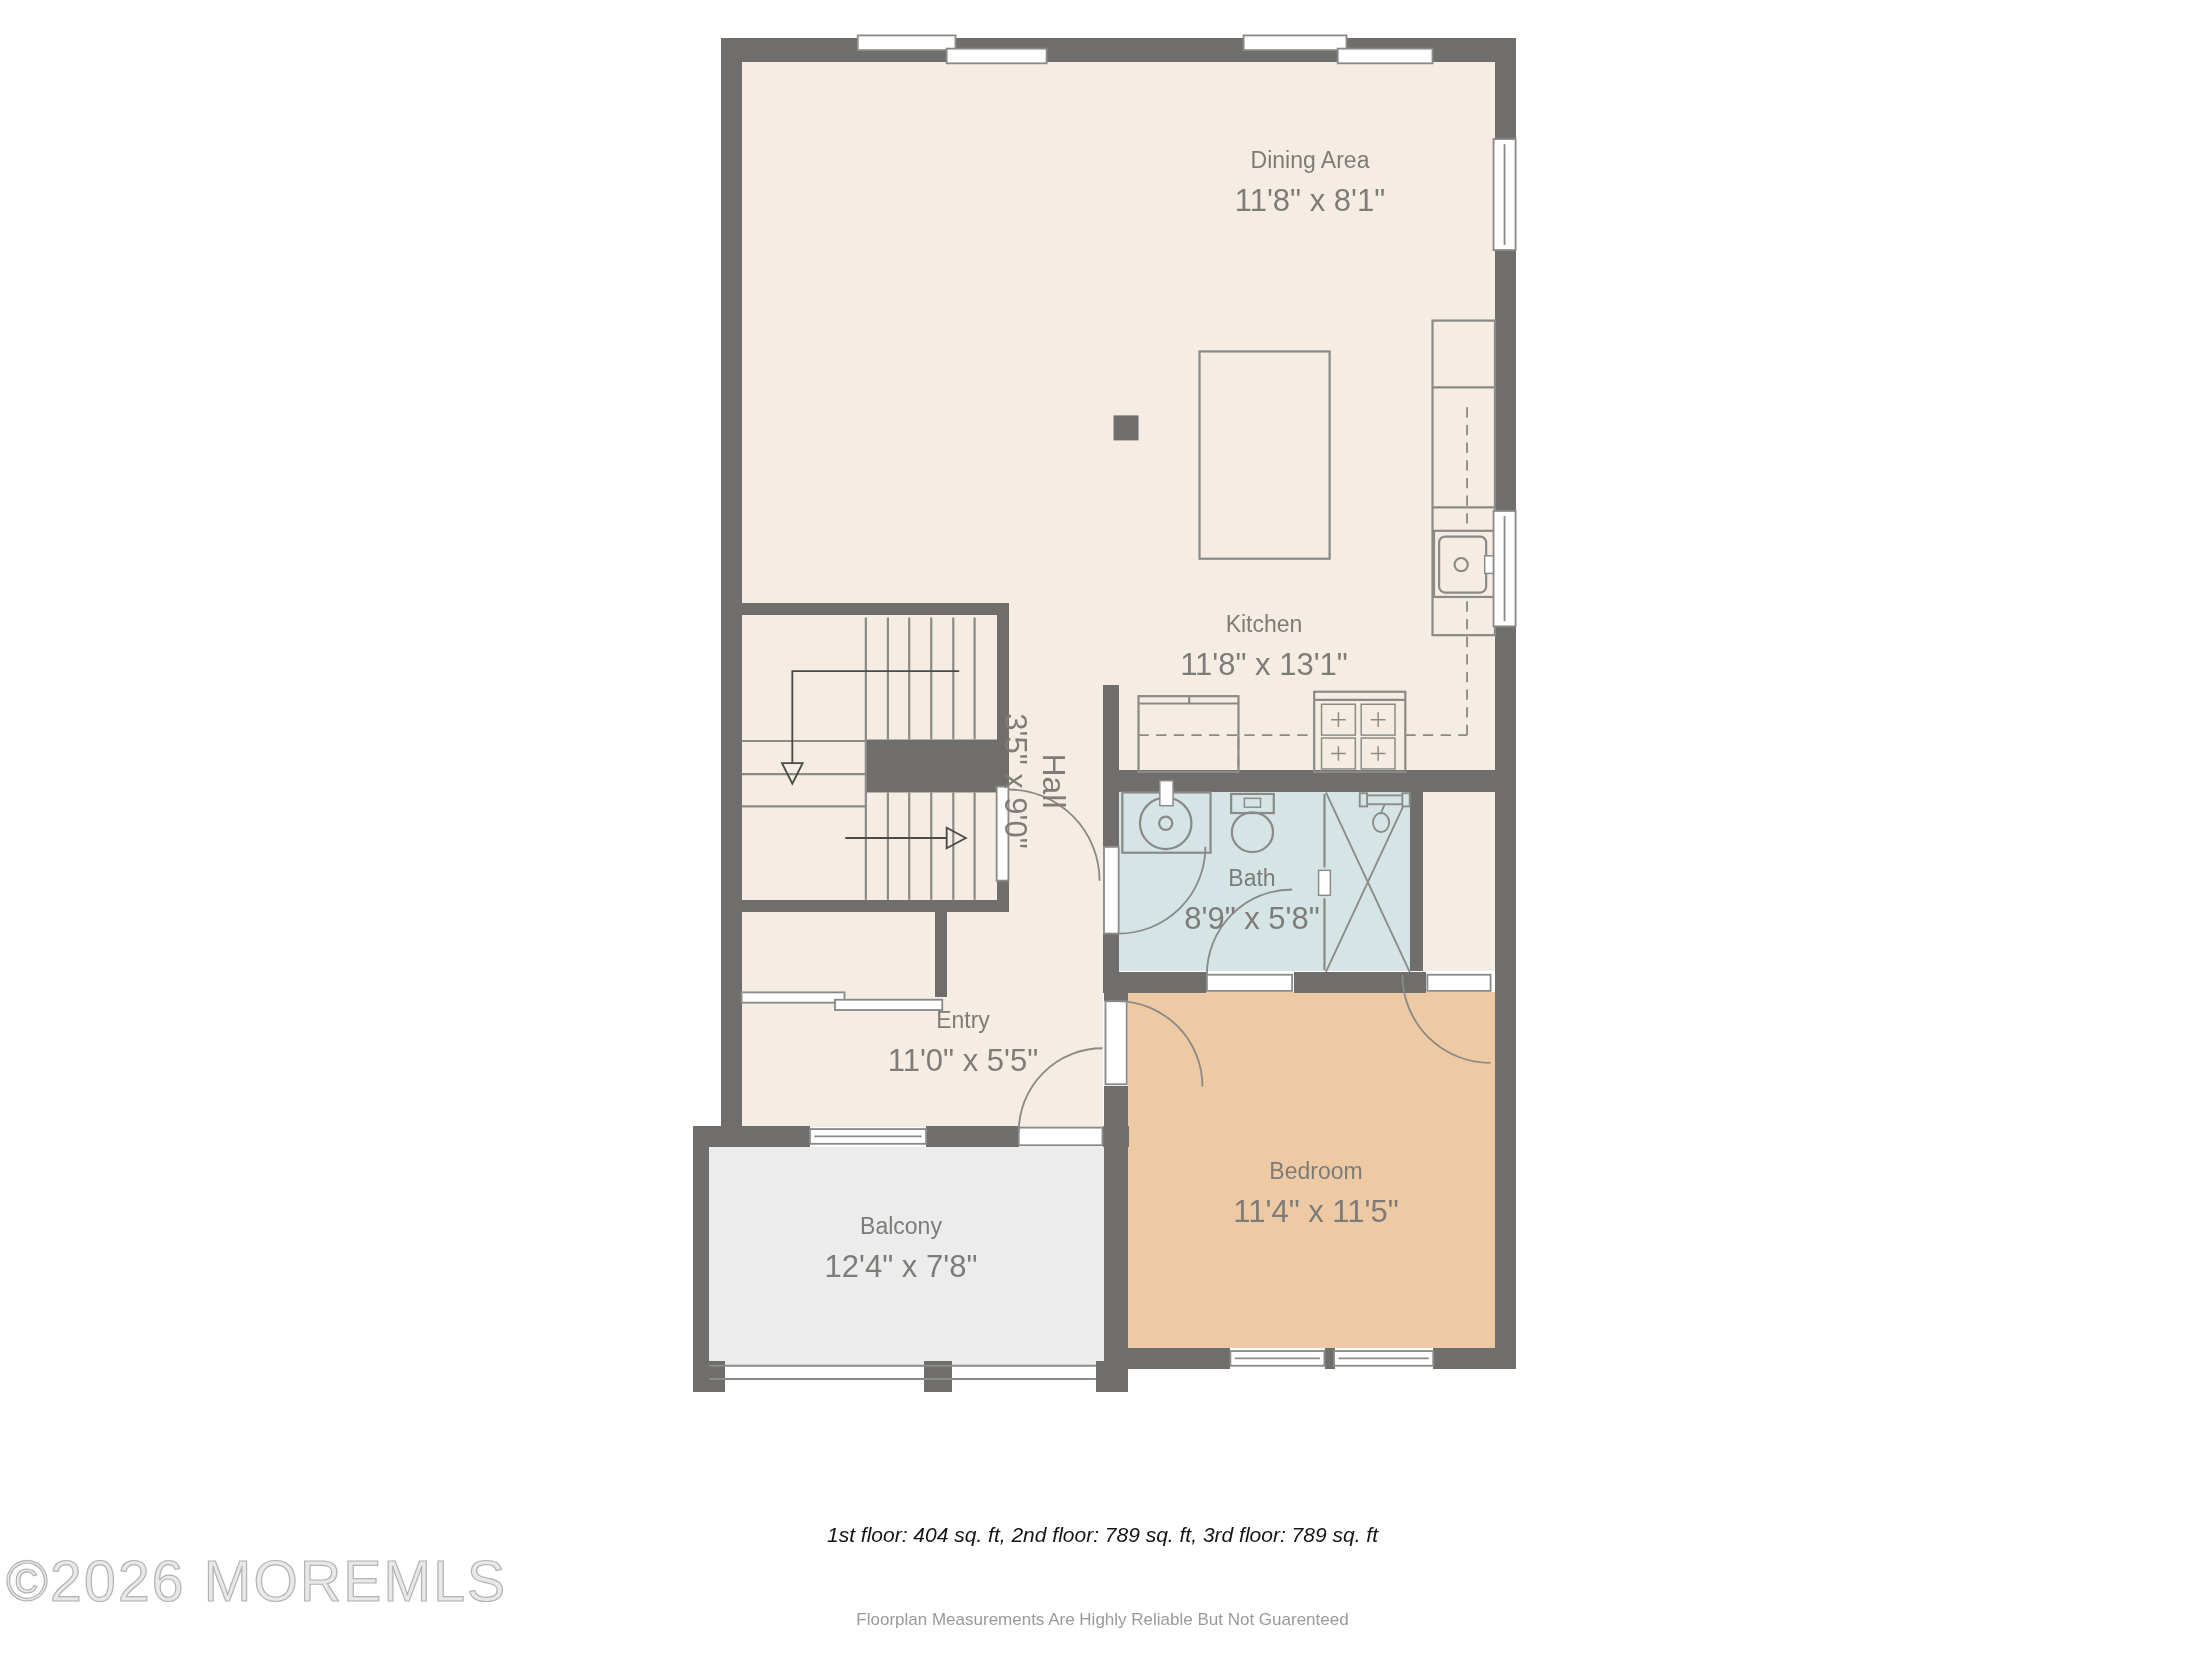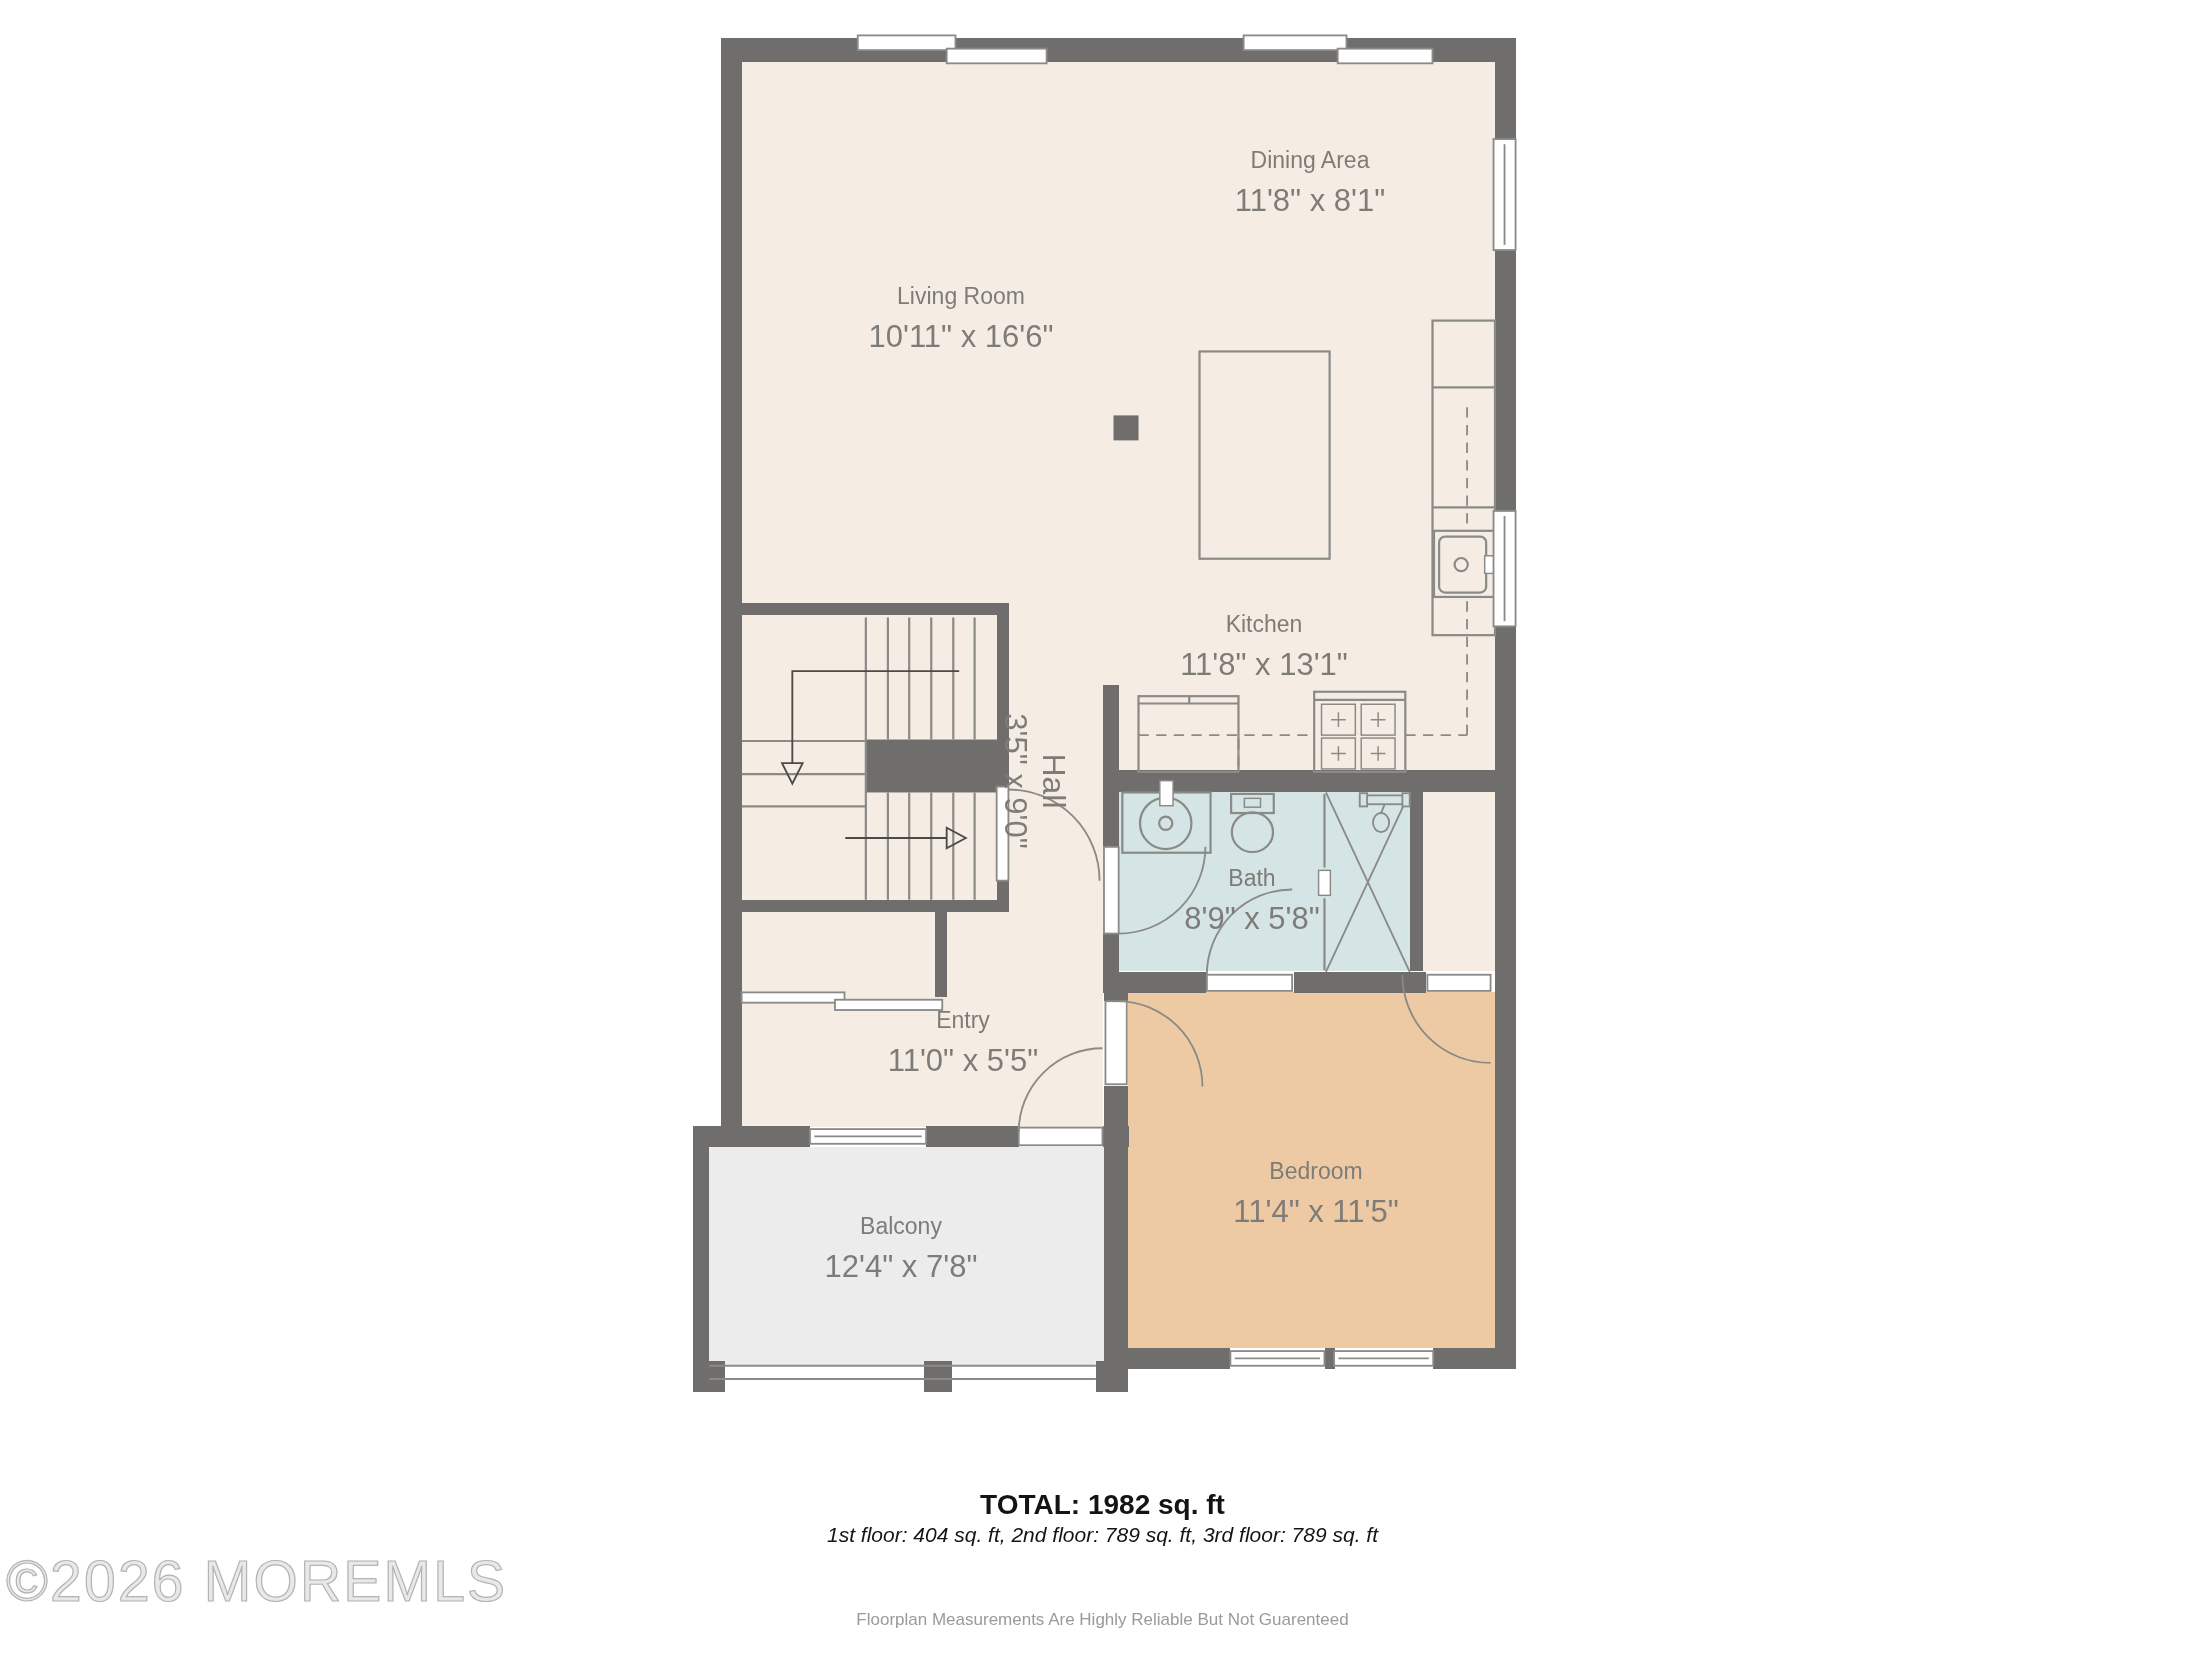--- a/index.html
+++ b/index.html
@@ -182,24 +182,20 @@
     </g>
 
     <g stroke="#4a4a48" stroke-width="2.5" fill="none">
       <path d="M1305 913 H1078 V1038"></path>
       <path d="M1064 1038 H1092 L1078 1066 Z"></path>
       <path d="M1150 1140 H1288"></path>
       <path d="M1288 1126 V1154 L1314 1140 Z"></path>
     </g>
   </svg>
 
-  <div class="label" style="left:961px;top:276px;">
-    <div class="rname">Living Room</div>
-    <div class="rdims">10'11" x 16'6"</div>
-  </div>
   <div class="label" style="left:1310px;top:140px;">
     <div class="rname">Dining Area</div>
     <div class="rdims">11'8" x 8'1"</div>
   </div>
   <div class="label" style="left:1264px;top:604px;">
     <div class="rname">Kitchen</div>
     <div class="rdims">11'8" x 13'1"</div>
   </div>
   <div class="label-hall" style="left:1035px;top:781px;">
     <div class="rname">Hall</div>
@@ -215,20 +211,19 @@
   </div>
   <div class="label" style="left:1316px;top:1151px;">
     <div class="rname">Bedroom</div>
     <div class="rdims">11'4" x 11'5"</div>
   </div>
   <div class="label" style="left:901px;top:1206px;">
     <div class="rname">Balcony</div>
     <div class="rdims">12'4" x 7'8"</div>
   </div>
 
-  <div class="summary sum-total">TOTAL: 1982 sq. ft</div>
   <div class="summary sum-floors">1st floor: 404 sq. ft, 2nd floor: 789 sq. ft, 3rd floor: 789 sq. ft</div>
   <div class="summary sum-disclaimer">Floorplan Measurements Are Highly Reliable But Not Guarenteed</div>
 
   <div class="watermark">©2026 MOREMLS</div>
 
 </div>
 
 
 </body></html>

